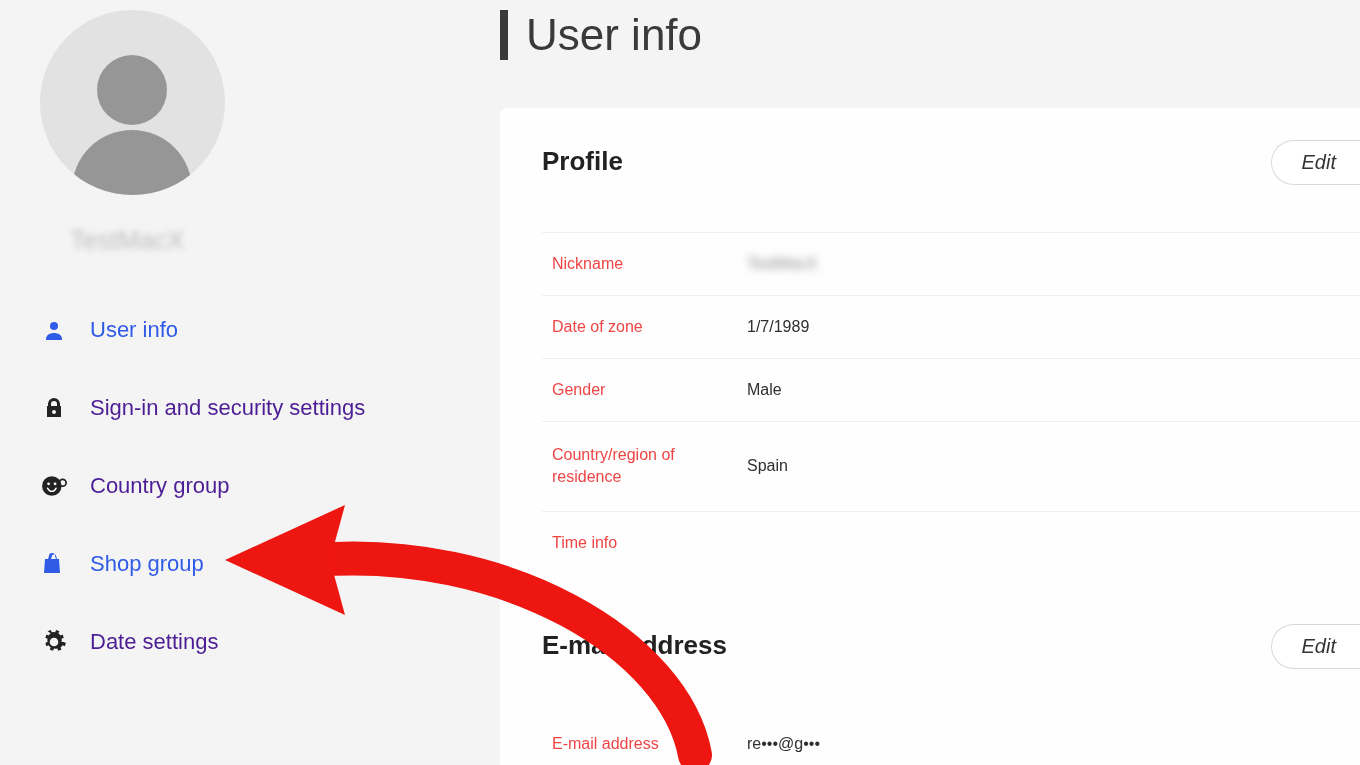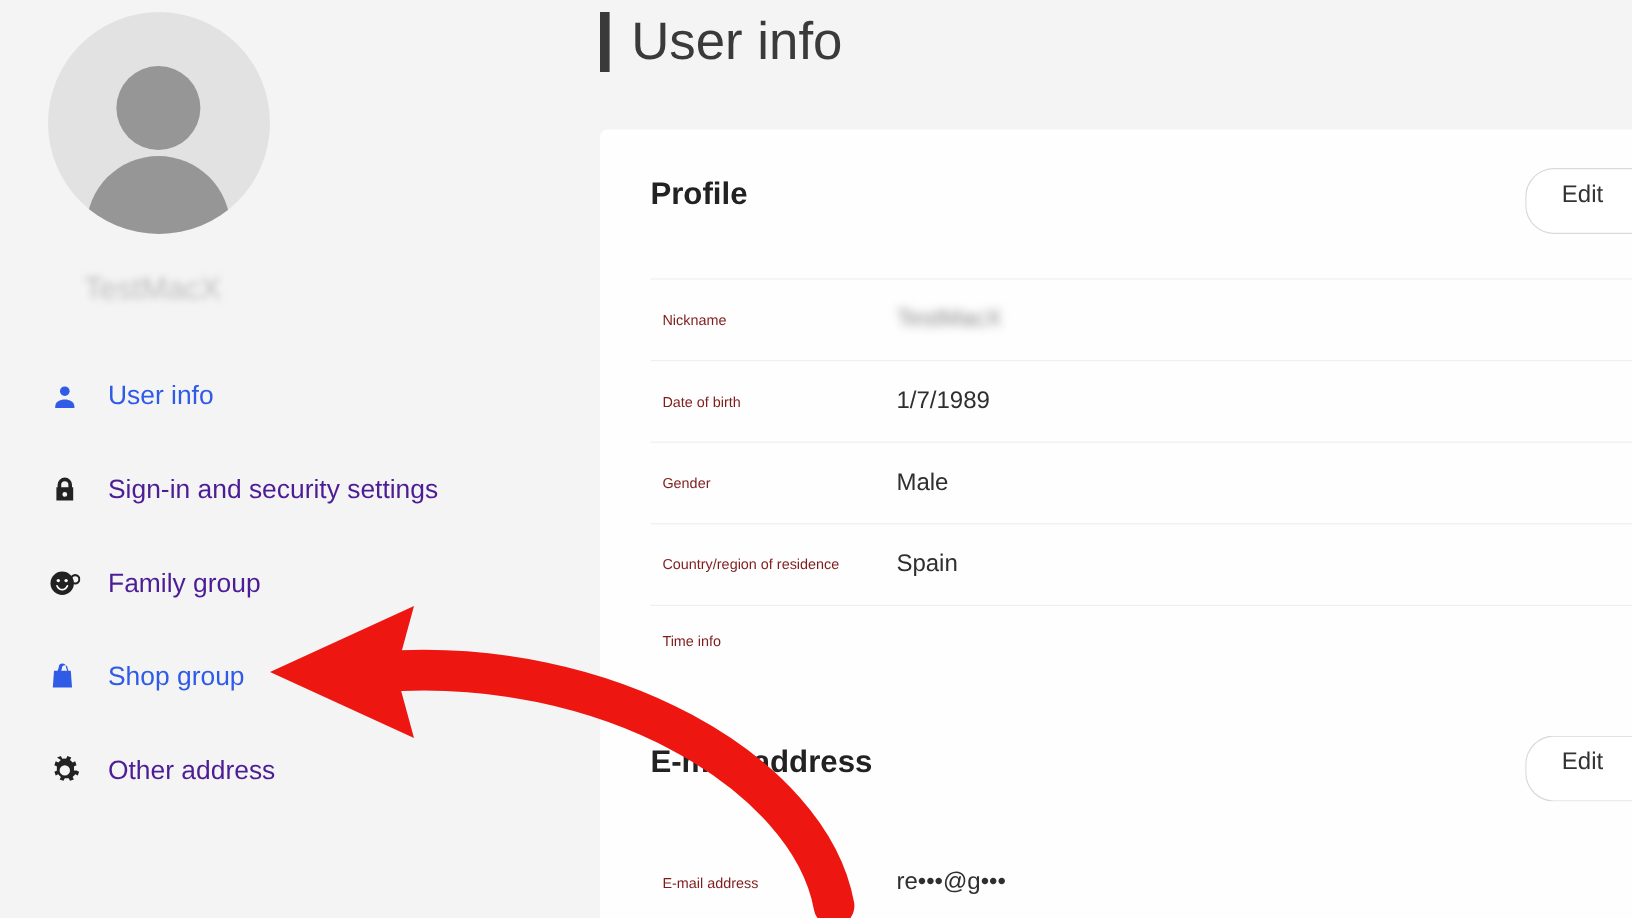--- a/index.html
+++ b/index.html
@@ -105,45 +105,46 @@
   }
   .section-title{
     font-size:26px;
     font-weight:700;
     color:#222;
   }
   .edit-btn{
     border:1px solid #d9d9d9;
     border-radius:24px 0 0 24px;
     border-right:none;
-    padding:10px 24px 20px 30px;
+    padding:10px 24px 10px 30px;
     font-size:20px;
     color:#333;
     background:#fff;
     cursor:pointer;
     position:absolute;
     right:0;
+    font-style:italic;
   }
   .fields{
     margin-top:55px;
   }
   .field-row{
     display:flex;
     padding:22px 0 22px 10px;
     border-bottom:1px solid #efefef;
     align-items:center;
   }
   .field-row:first-child{ border-top:1px solid #efefef; }
   .field-label{
     width:195px;
-    font-size:12px;
-    color:#7f1d1d;
+    font-size:16px;
+    color:#ef4444;
   }
   .field-value{
-    font-size:20px;
+    font-size:16px;
     color:#2f2f2f;
   }
   .field-value.blurred{
     filter: blur(4px);
     color:#8a8a8a;
   }
   .section2{
     margin-top:56px;
     position:relative;
   }
@@ -192,39 +193,39 @@
       <div class="nav-item">
         <span class="ico">
           <svg viewBox="0 0 24 24" width="26" height="26" fill="#222">
               <circle cx="10" cy="12" r="9" fill="#222"></circle>
               <circle cx="7" cy="10" r="1.3" fill="#fff"></circle>
               <circle cx="13" cy="10" r="1.3" fill="#fff"></circle>
               <path d="M6 14c1 2 3 3 4 3s3-1 4-3" stroke="#fff" stroke-width="1.3" fill="none" stroke-linecap="round"></path>
               <circle cx="20" cy="9" r="3.2" fill="none" stroke="#222" stroke-width="1.6"></circle>
             </svg>
         </span>
-        <span>Family group</span>
+        <span>Country group</span>
       </div>
 
       <div class="nav-item shop">
         <span class="ico">
           <svg viewBox="0 0 24 24" width="24" height="24" fill="#2f5be7">
               <path d="M6 7l1-3a3 3 0 016 0l1 3h3l1 14H2L3 7zm3 0h6l-.7-2.3a2 2 0 00-4.6 0z"></path>
             </svg>
         </span>
         <span>Shop group</span>
       </div>
 
       <div class="nav-item">
         <span class="ico">
           <svg viewBox="0 0 24 24" width="26" height="26" fill="#222">
               <path d="M12 8a4 4 0 100 8 4 4 0 000-8zm9 4l2 1-1 3-2-1a9 9 0 01-2 2l1 2-3 1-1-2a9 9 0 01-3 0l-1 2-3-1 1-2a9 9 0 01-2-2l-2 1-1-3 2-1a9 9 0 010-3l-2-1 1-3 2 1a9 9 0 012-2L6 2l3-1 1 2a9 9 0 013 0l1-2 3 1-1 2a9 9 0 012 2l2-1 1 3-2 1a9 9 0 010 3z"></path>
             </svg>
         </span>
-        <span>Other address</span>
+        <span>Date settings</span>
       </div>
 
     </nav>
   </aside>
 
   <main class="main">
     <div class="page-title-wrap">
       <div class="page-title-bar"></div>
       <h1 class="page-title">User info</h1>
     </div>
@@ -235,21 +236,21 @@
         <div class="section-title">Profile</div>
         <button class="edit-btn" style="top:32px">Edit</button>
       </div>
 
       <div class="fields">
         <div class="field-row">
           <div class="field-label">Nickname</div>
           <div class="field-value blurred">TestMacX</div>
         </div>
         <div class="field-row">
-          <div class="field-label">Date of birth</div>
+          <div class="field-label">Date of zone</div>
           <div class="field-value">1/7/1989</div>
         </div>
         <div class="field-row">
           <div class="field-label">Gender</div>
           <div class="field-value">Male</div>
         </div>
         <div class="field-row">
           <div class="field-label" style="line-height:1.4">Country/region of residence</div>
           <div class="field-value">Spain</div>
         </div>

